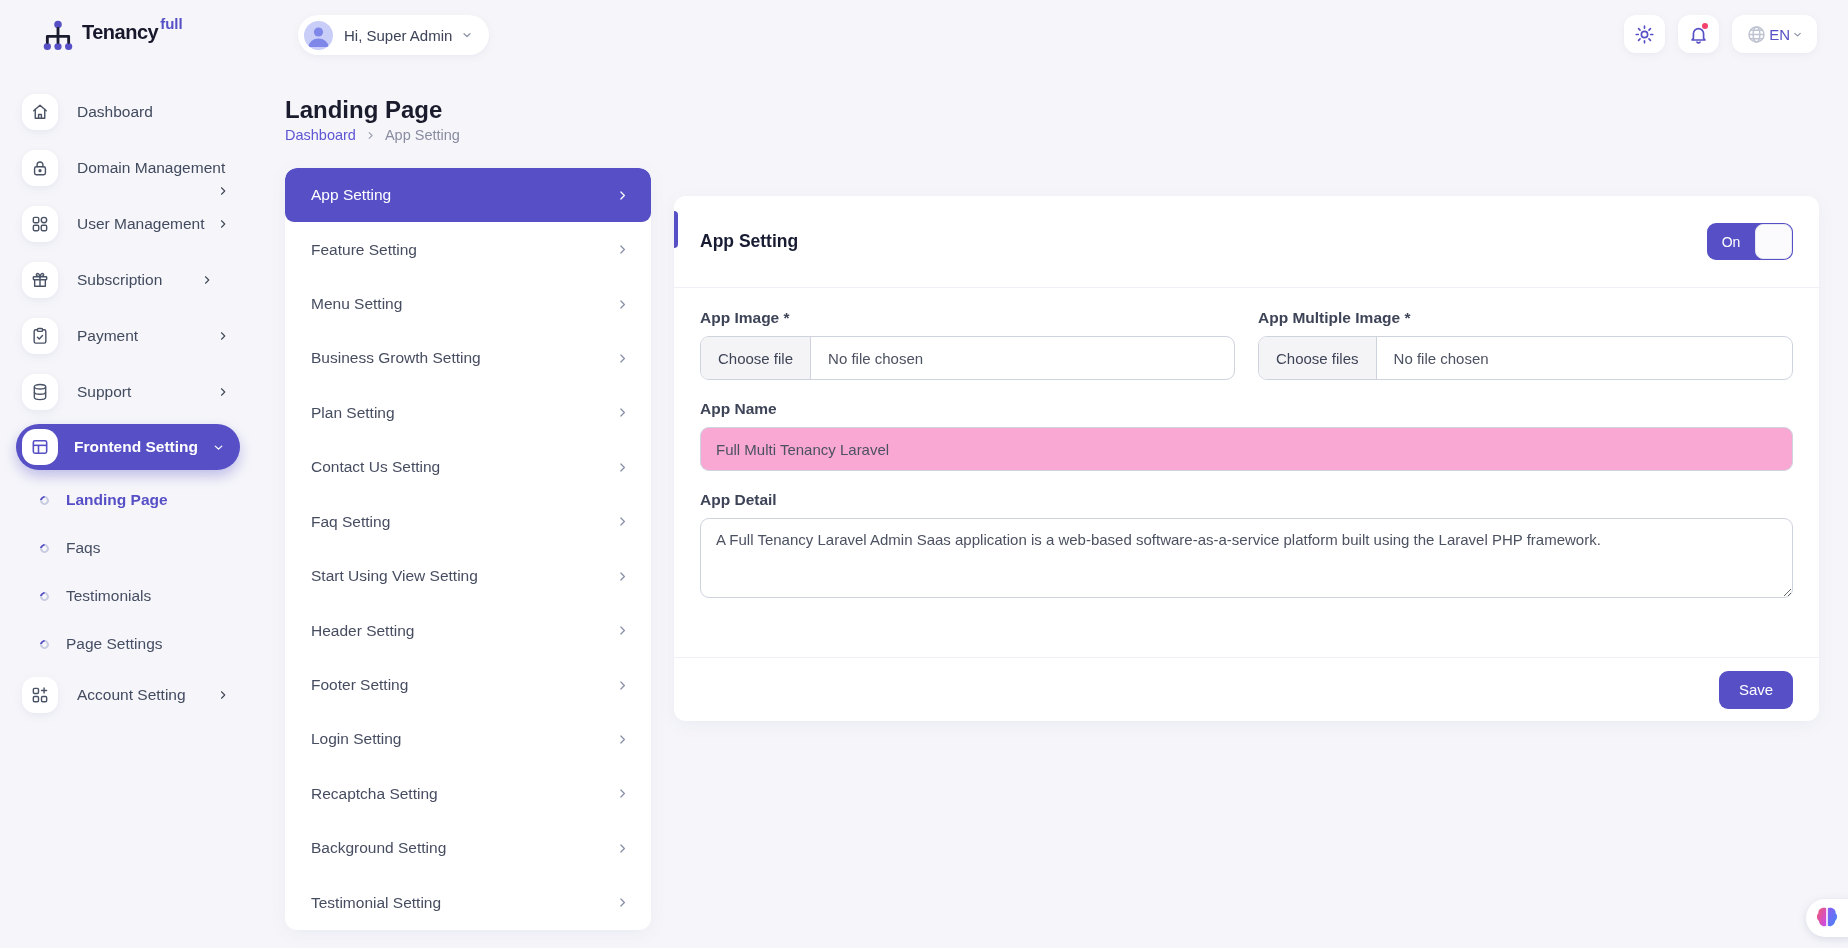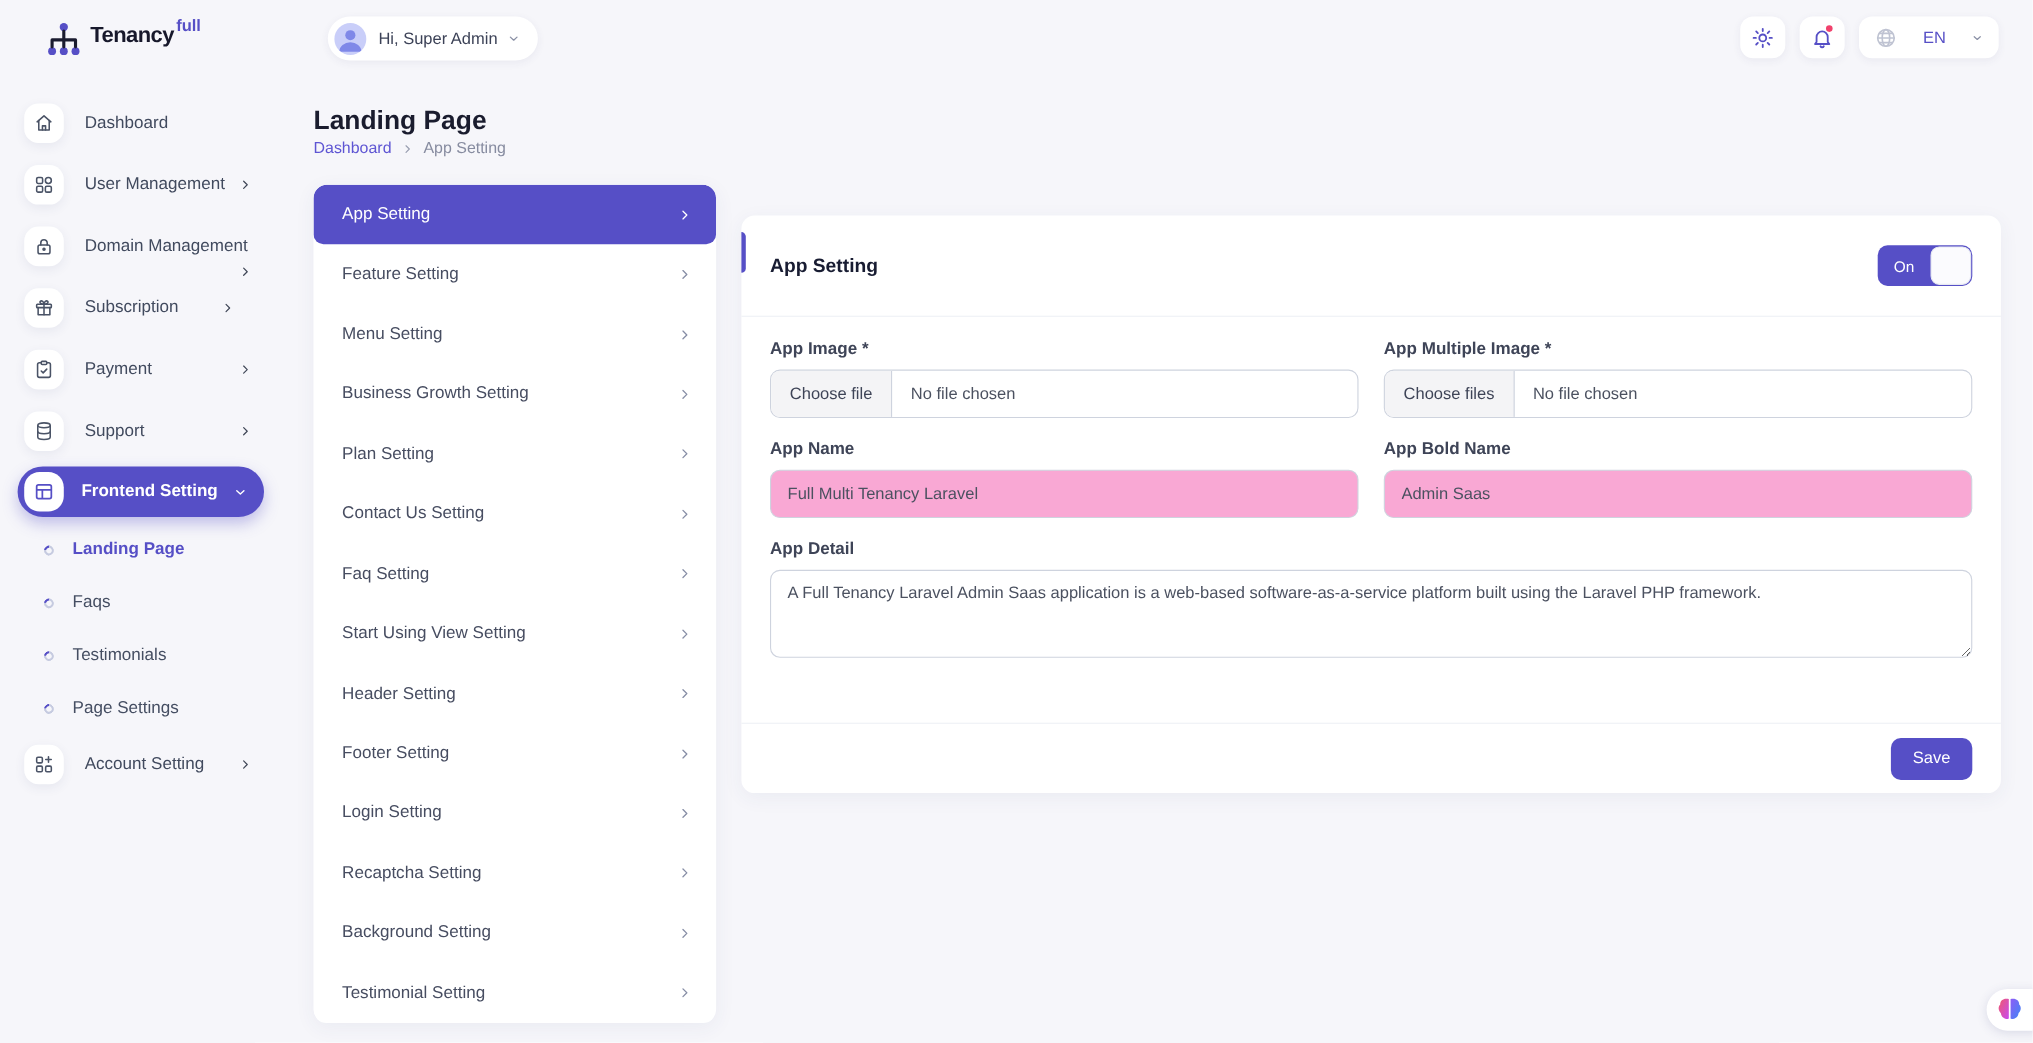--- a/index.html
+++ b/index.html
@@ -16,21 +16,21 @@
 
   .user-pill { position:absolute; left:298px; top:15px; height:40px; background:#ffffff; border-radius:20px;
     display:flex; align-items:center; padding:0 16px 0 6px; box-shadow:0 2px 8px rgba(55,60,120,0.07); cursor:pointer;}
   .avatar { width:29px; height:29px; border-radius:50%; background:#c9cef9; overflow:hidden; position:relative; }
   .user-pill .uname { font-size:15px; color:#3c4257; margin-left:11px; font-weight:500;}
   .user-pill .chev { margin-left:9px; }
 
   .top-actions { position:absolute; right:31px; top:15px; display:flex; align-items:center; gap:13px; }
   .icon-btn { width:41px; height:38px; background:#ffffff; border-radius:12px; display:flex; align-items:center;
     justify-content:center; box-shadow:0 2px 8px rgba(55,60,120,0.07); cursor:pointer; position:relative;}
-  .lang-pill { height:38px; background:#ffffff; border-radius:12px; display:flex; align-items:center; gap:23px;
+  .lang-pill { height:38px; background:#ffffff; border-radius:12px; display:flex; align-items:center; gap:2px;
     padding:0 14px; box-shadow:0 2px 8px rgba(55,60,120,0.07); cursor:pointer;}
   .lang-pill .lang { font-size:15px; color:#564fc6; font-weight:500; }
   .bell-dot { position:absolute; top:8px; right:11px; width:6px; height:6px; border-radius:50%; background:#f1416c; }
 
   
   .sidebar { position:absolute; top:71px; left:0; width:253px; bottom:0; padding-top:17px; }
   .side-row { position:relative; display:flex; align-items:center; height:47px; margin:0 0 9px 22px; padding-right:24px; cursor:pointer;}
   .chip { width:36px; height:36px; min-width:36px; background:#ffffff; border-radius:13px; display:flex; align-items:center;
     justify-content:center; box-shadow:0 3px 10px rgba(55,60,120,0.08); }
   .side-row .lbl { font-size:15.5px; color:#414a5e; font-weight:500; margin-left:19px; white-space:nowrap;}
@@ -164,44 +164,44 @@
       <span class="chip">
         <svg width="20" height="20" viewBox="0 0 24 24" fill="none" stroke="#4a5366" stroke-width="1.7" stroke-linecap="round" stroke-linejoin="round">
           <path d="M4.5 10.5 L12 4 L19.5 10.5"></path>
             <path d="M6.3 9 V19.5 H17.7 V9"></path>
             <path d="M10.3 19.5 v-4.6 h3.4 v4.6"></path>
         </svg>
       </span>
       <span class="lbl">Dashboard</span>
     </div>
 
+    <div class="side-row sub-chev-drop">
+      <span class="chip">
+        <svg width="20" height="20" viewBox="0 0 24 24" fill="none" stroke="#4a5366" stroke-width="1.7" stroke-linecap="round">
+          <rect x="5.5" y="10.5" width="13" height="9.5" rx="2"></rect>
+            <path d="M8.5 10.5 V8.2 a3.5 3.5 0 0 1 7 0 V10.5"></path>
+            <circle cx="12" cy="15.2" r="1.1" fill="#4a5366"></circle>
+        </svg>
+      </span>
+      <span class="lbl">Domain Management</span>
+      <svg class="chev" width="12" height="12" viewBox="0 0 24 24" fill="none">
+          <path d="M9 5.5 L15.5 12 L9 18.5" stroke="#3f4656" stroke-width="2.2" stroke-linecap="round" stroke-linejoin="round"></path>
+        </svg>
+    </div>
+
     <div class="side-row">
       <span class="chip">
         <svg width="20" height="20" viewBox="0 0 24 24" fill="none" stroke="#4a5366" stroke-width="1.7">
           <rect x="4" y="4" width="6.5" height="6.5" rx="1.6"></rect>
             <rect x="13.5" y="4" width="6.5" height="6.5" rx="3.2"></rect>
           <rect x="4" y="13.5" width="6.5" height="6.5" rx="1.6"></rect>
             <rect x="13.5" y="13.5" width="6.5" height="6.5" rx="1.6"></rect>
         </svg>
       </span>
       <span class="lbl">User Management</span>
-      <svg class="chev" width="12" height="12" viewBox="0 0 24 24" fill="none">
-          <path d="M9 5.5 L15.5 12 L9 18.5" stroke="#3f4656" stroke-width="2.2" stroke-linecap="round" stroke-linejoin="round"></path>
-        </svg>
-    </div>
-
-    <div class="side-row sub-chev-drop">
-      <span class="chip">
-        <svg width="20" height="20" viewBox="0 0 24 24" fill="none" stroke="#4a5366" stroke-width="1.7" stroke-linecap="round">
-          <rect x="5.5" y="10.5" width="13" height="9.5" rx="2"></rect>
-            <path d="M8.5 10.5 V8.2 a3.5 3.5 0 0 1 7 0 V10.5"></path>
-            <circle cx="12" cy="15.2" r="1.1" fill="#4a5366"></circle>
-        </svg>
-      </span>
-      <span class="lbl">Domain Management</span>
       <svg class="chev" width="12" height="12" viewBox="0 0 24 24" fill="none">
           <path d="M9 5.5 L15.5 12 L9 18.5" stroke="#3f4656" stroke-width="2.2" stroke-linecap="round" stroke-linejoin="round"></path>
         </svg>
     </div>
 
     <div class="side-row chev-near">
       <span class="chip">
         <svg width="20" height="20" viewBox="0 0 24 24" fill="none" stroke="#4a5366" stroke-width="1.7" stroke-linecap="round" stroke-linejoin="round">
           <rect x="4" y="8" width="16" height="3.6" rx="0.8"></rect>
             <path d="M5.6 11.6 V19.4 H18.4 V11.6"></path>
@@ -413,24 +413,20 @@
             <span class="file-txt">No file chosen</span>
           </div>
         </div>
       </div>
 
       <div class="grid2 row2">
         <div class="col">
           <div class="f-label">App Name</div>
           <input class="text-input" type="text" value="Full Multi Tenancy Laravel" style="">
         </div>
-        <div class="col">
-          <div class="f-label">App Bold Name</div>
-          <input class="text-input" type="text" value="Admin Saas" style="">
-        </div>
       </div>
 
       <div class="row2">
         <div class="f-label">App Detail</div>
         <textarea class="detail-area" style="">A Full Tenancy Laravel Admin Saas application is a web-based software-as-a-service platform built using the Laravel PHP framework.</textarea>
       </div>
     </div>
 
     <div class="panel-foot">
       <button class="save-btn">Save</button>

